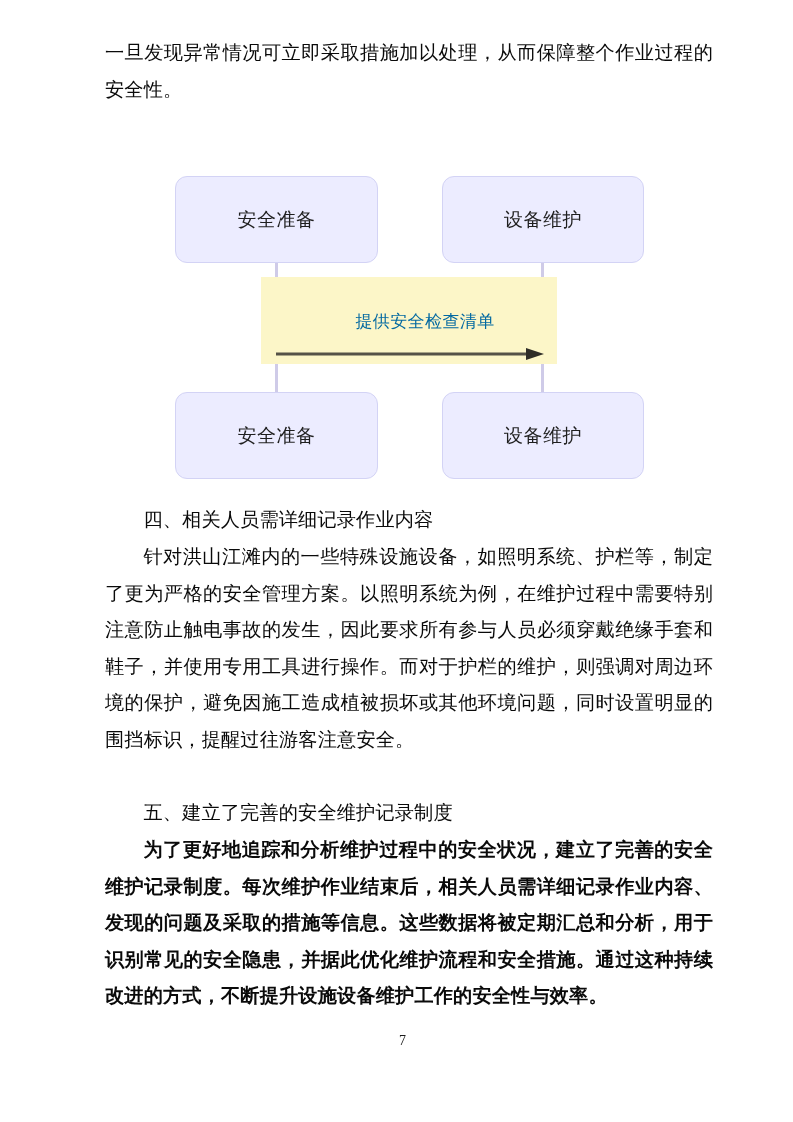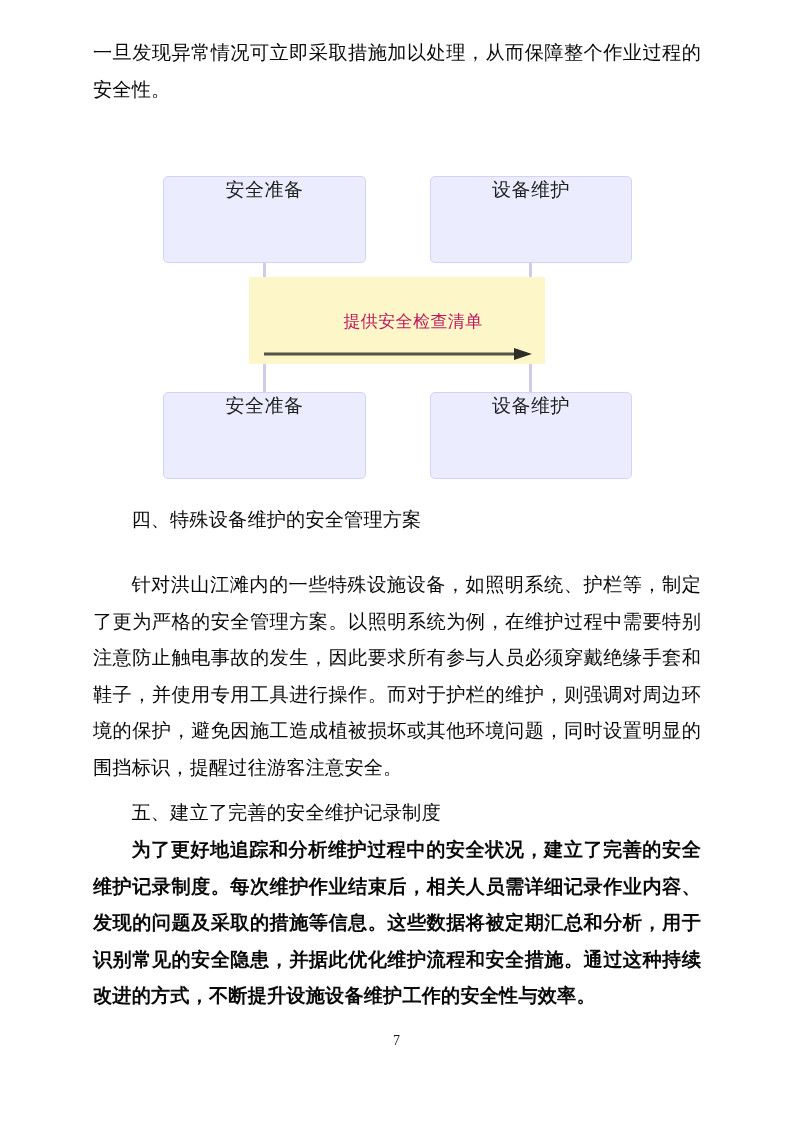--- a/index.html
+++ b/index.html
@@ -14,20 +14,21 @@
     overflow: hidden;
     font-family: "Liberation Serif", "DejaVu Serif", serif;
     color: #000000;
   }
 
   
   .page {
     position: absolute;
     inset: 0;
     background: #ffffff;
+    margin-left: 12px;
   }
 
   
   .textblock {
     position: absolute;
     left: 93px;
     width: 608px;
     font-family: "Liberation Serif", "DejaVu Serif", serif;
     font-size: 19.2px;
     line-height: 36.5px;
@@ -35,21 +36,21 @@
     text-justify: inter-ideograph;
     letter-spacing: 0.15px;
     color: #0a0a0a;
   }
   .textblock.indent {
     text-indent: 2em;
   }
 
   #para-top   { top: 35px; }
   #head-four  { top: 502px; }
-  #para-four  { top: 567px; }
+  #para-four  { top: 539px; }
   #head-five  { top: 795px; }
   #para-five  { top: 832px; font-weight: bold; }
 
   
   .page-number {
     position: absolute;
     left: 0;
     right: 0;
     top: 1033px;
     text-align: center;
@@ -75,22 +76,23 @@
     background: #cfcbe8;
   }
   #lifeline-a { left: 263px; top: 258px; height: 140px; }
   #lifeline-b { left: 529px; top: 258px; height: 140px; }
 
   .actor-box {
     position: absolute;
     box-sizing: border-box;
     background: #ececff;
     border: 1.4px solid #d3d3f5;
-    border-radius: 5px;
+    border-radius: 12px;
     display: flex;
+    align-items: center;
     justify-content: center;
     font-family: "DejaVu Sans", "Liberation Sans", sans-serif;
     font-size: 19px;
     color: #1f1f1f;
     letter-spacing: 0.5px;
   }
   #actor-a-top    { left: 163px; top: 176px; width: 203px; height: 87px; }
   #actor-b-top    { left: 430px; top: 176px; width: 202px; height: 87px; }
   #actor-a-bottom { left: 163px; top: 392px; width: 203px; height: 87px; }
   #actor-b-bottom { left: 430px; top: 392px; width: 202px; height: 87px; }
@@ -105,21 +107,21 @@
   }
 
   .msg-label {
     position: absolute;
     left: 249px;
     top: 310px;
     width: 328px;
     text-align: center;
     font-family: "DejaVu Sans", "Liberation Sans", sans-serif;
     font-size: 17px;
-    color: #be185d;
+    color: #0369a1;
     letter-spacing: 0.4px;
   }
 
   .msg-arrow {
     position: absolute;
     left: 264px;
     top: 348px;
     width: 268px;
     height: 12px;
   }
@@ -156,21 +158,21 @@
     <div class="actor-box" id="actor-a-bottom">
       <span>安全准备</span>
     </div>
 
     <div class="actor-box" id="actor-b-bottom">
       <span>设备维护</span>
     </div>
 
   </div>
 
-  <div class="textblock indent" id="head-four">四、特殊设备维护的安全管理方案</div>
+  <div class="textblock indent" id="head-four">四、相关人员需详细记录作业内容</div>
 
   <div class="textblock indent" id="para-four">针对洪山江滩内的一些特殊设施设备，如照明系统、护栏等，制定了更为严格的安全管理方案。以照明系统为例，在维护过程中需要特别注意防止触电事故的发生，因此要求所有参与人员必须穿戴绝缘手套和鞋子，并使用专用工具进行操作。而对于护栏的维护，则强调对周边环境的保护，避免因施工造成植被损坏或其他环境问题，同时设置明显的围挡标识，提醒过往游客注意安全。</div>
 
   <div class="textblock indent" id="head-five">五、建立了完善的安全维护记录制度</div>
 
   <div class="textblock indent" id="para-five">为了更好地追踪和分析维护过程中的安全状况，建立了完善的安全维护记录制度。每次维护作业结束后，相关人员需详细记录作业内容、发现的问题及采取的措施等信息。这些数据将被定期汇总和分析，用于识别常见的安全隐患，并据此优化维护流程和安全措施。通过这种持续改进的方式，不断提升设施设备维护工作的安全性与效率。</div>
 
   <div class="page-number">7</div>
 
 </div>

